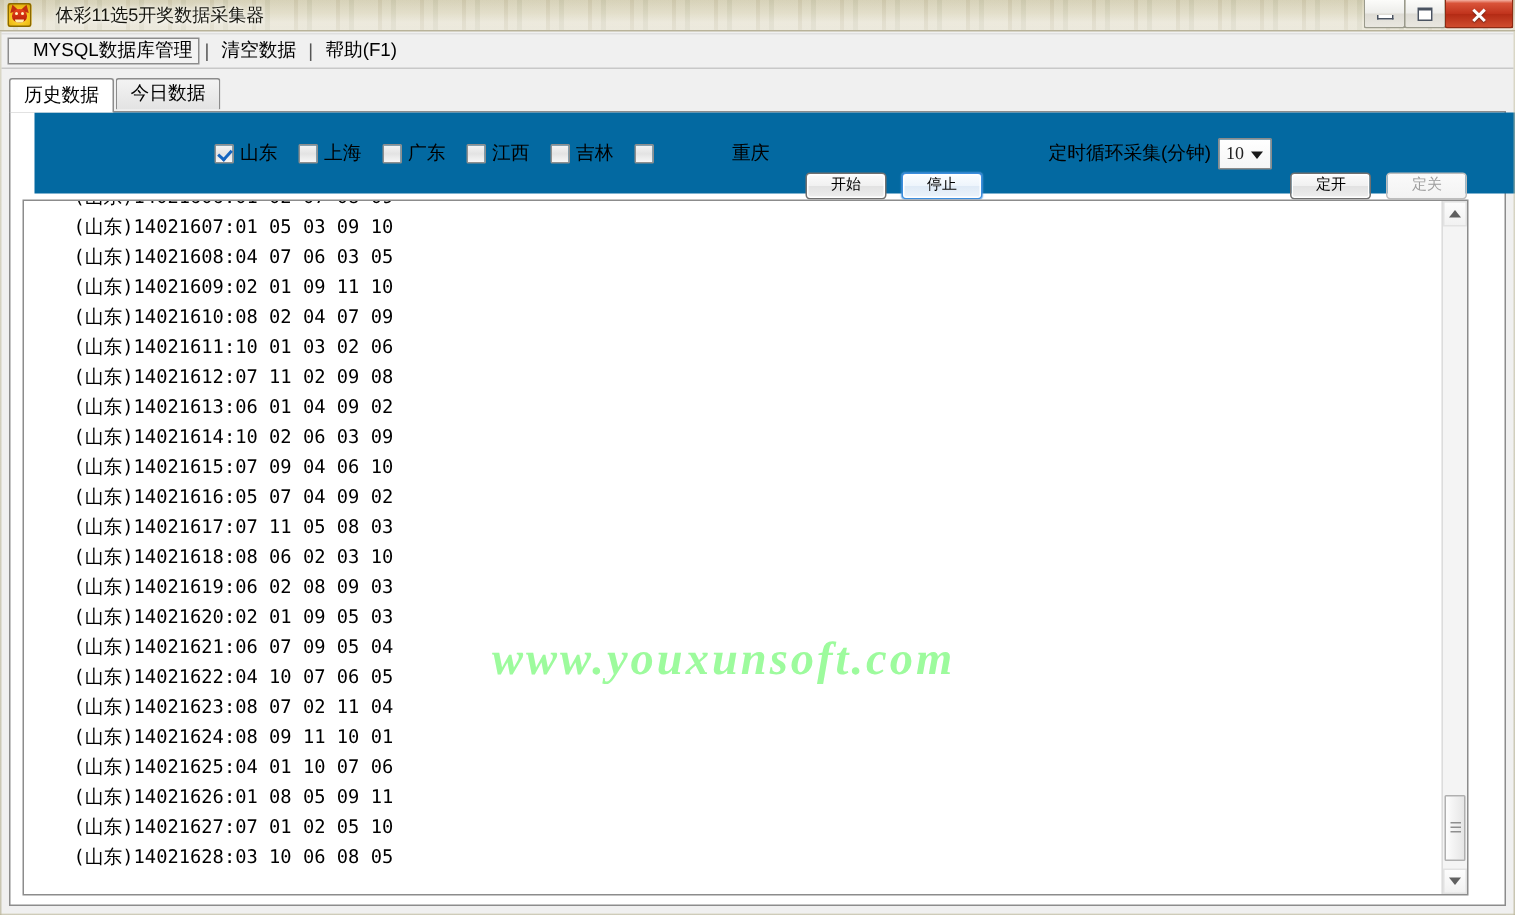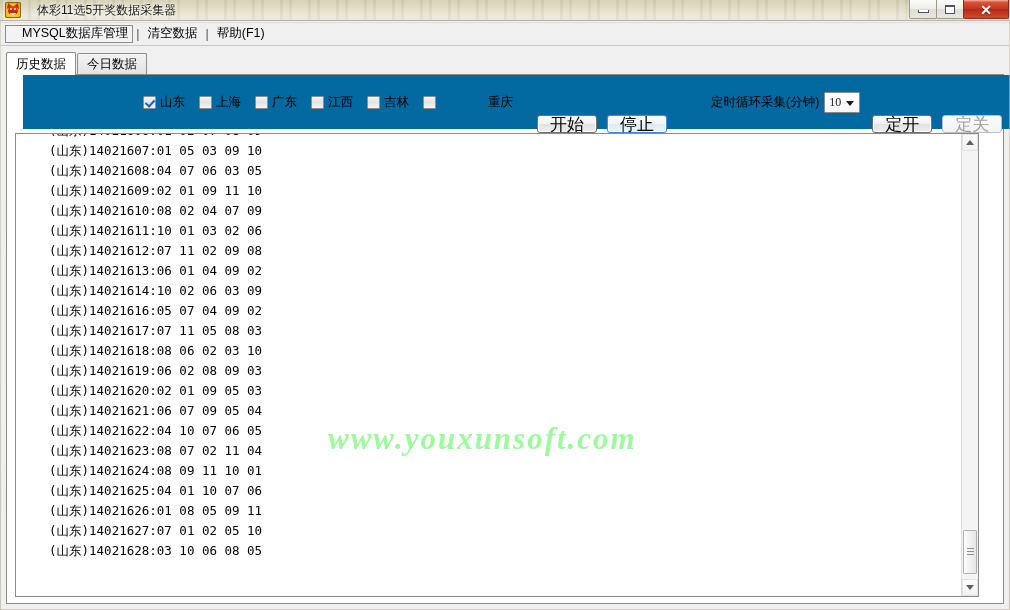--- a/index.html
+++ b/index.html
@@ -189,22 +189,23 @@
     padding: 0 3px;
   }
 
   
   .tabstrip {
     position: absolute;
     left: 6px; top: 52px;
     width: 998px;
     height: 23px;
     display: flex;
-    align-items: center;
+    align-items: flex-start;
     z-index: 5;
+    font-family: Liberation Mono, monospace;
   }
   .tab {
     box-sizing: border-box;
     height: 21px;
     padding: 2px 9px 0 9px;
     font-size: 12.5px;
     color: #000;
     border: 1px solid #8c8c8c;
     border-bottom: none;
     background: linear-gradient(180deg, #fafafa 0%, #ececec 100%);
@@ -279,21 +280,21 @@
     font-size: 12.5px;
     color: #000;
     margin-left: 4px;
   }
 
   .btn {
     box-sizing: border-box;
     height: 18px;
     min-width: 54px;
     padding: 0 12px;
-    font-size: 17px;
+    font-size: 10px;
     color: #000;
     border: 1px solid #8b8b8b;
     border-radius: 3px;
     background: linear-gradient(180deg, #fbfbfb 0%, #f1f1f1 48%, #e2e2e2 52%, #eeeeee 100%);
     display: inline-flex;
     align-items: center;
     justify-content: center;
     white-space: nowrap;
     line-height: 1;
     margin-top: 44px;
@@ -552,20 +553,21 @@
       <div class="list-inner">
           <div class="list-row">(山东)14021606:01 02 07 08 09</div>
           <div class="list-row">(山东)14021607:01 05 03 09 10</div>
           <div class="list-row">(山东)14021608:04 07 06 03 05</div>
           <div class="list-row">(山东)14021609:02 01 09 11 10</div>
           <div class="list-row">(山东)14021610:08 02 04 07 09</div>
           <div class="list-row">(山东)14021611:10 01 03 02 06</div>
           <div class="list-row">(山东)14021612:07 11 02 09 08</div>
           <div class="list-row">(山东)14021613:06 01 04 09 02</div>
           <div class="list-row">(山东)14021614:10 02 06 03 09</div>
+          <div class="list-row">(山东)14021615:07 09 04 06 10</div>
           <div class="list-row">(山东)14021616:05 07 04 09 02</div>
           <div class="list-row">(山东)14021617:07 11 05 08 03</div>
           <div class="list-row">(山东)14021618:08 06 02 03 10</div>
           <div class="list-row">(山东)14021619:06 02 08 09 03</div>
           <div class="list-row">(山东)14021620:02 01 09 05 03</div>
           <div class="list-row">(山东)14021621:06 07 09 05 04</div>
           <div class="list-row">(山东)14021622:04 10 07 06 05</div>
           <div class="list-row">(山东)14021623:08 07 02 11 04</div>
           <div class="list-row">(山东)14021624:08 09 11 10 01</div>
           <div class="list-row">(山东)14021625:04 01 10 07 06</div>

